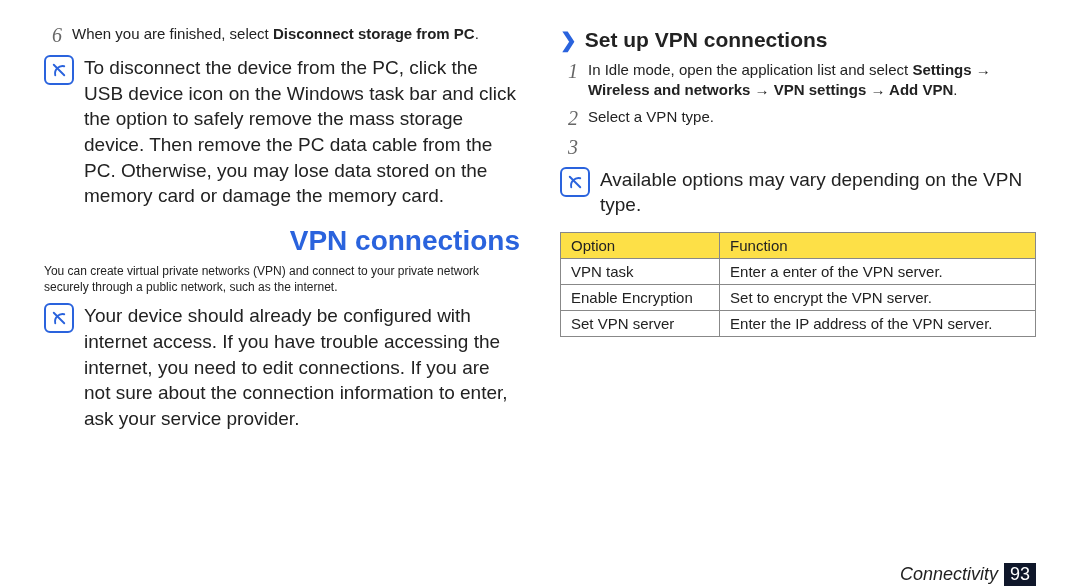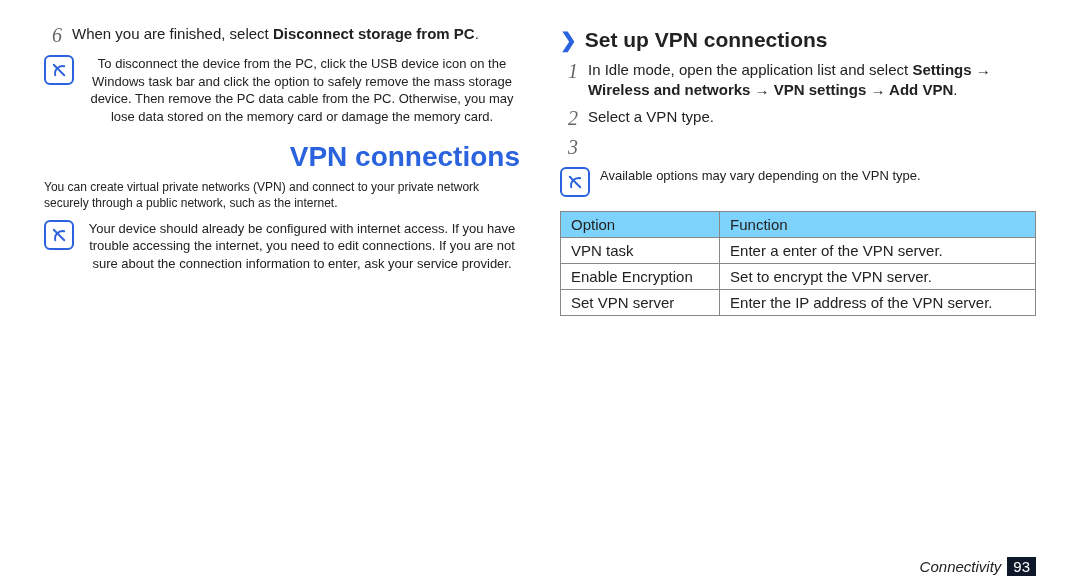--- a/index.html
+++ b/index.html
@@ -6,29 +6,29 @@
   html, body { width: 1080px; height: 586px; background: #fff; font-family: "Segoe UI", "Helvetica Neue", Arial, sans-serif; color: #222; }
   .page { display: flex; gap: 40px; padding: 24px 44px 10px 44px; position: relative; height: 100%; }
   .col { flex: 1 1 0; }
   .step { display: flex; gap: 10px; margin-bottom: 6px; }
   .step-num { font-family: Georgia, "Times New Roman", serif; font-style: italic; font-size: 20px; color: #666; min-width: 18px; text-align: right; line-height: 1.15; }
   .step-body { font-size: 15px; line-height: 1.35; }
   .step-body b { font-weight: 700; }
   .note { display: flex; gap: 10px; margin: 8px 0 14px 0; }
   .note-icon { width: 30px; height: 30px; border: 2px solid #2a63dd; border-radius: 6px; display: flex; align-items: center; justify-content: center; flex: 0 0 30px; }
   .note-icon svg { width: 18px; height: 18px; }
-  .note-body { font-size: 13px; line-height: 1.35; text-align: center; }
+  .note-body { font-size: 19px; line-height: 1.35; }
   h1 { color: #2a63dd; font-size: 28px; font-weight: 700; margin: 16px 0 6px 0; text-align: right; }
   .intro { font-size: 12px; line-height: 1.35; }
   .subhead { display: flex; align-items: center; gap: 8px; font-size: 21px; font-weight: 700; margin: 4px 0 8px 0; }
   .chev { color: #2a63dd; font-size: 20px; line-height: 1; }
   table { border-collapse: collapse; width: 100%; margin-top: 8px; font-size: 15px; }
   th, td { border: 1px solid #888; padding: 4px 10px; text-align: left; vertical-align: middle; font-weight: 400; }
-  thead td { background: #7dd3fc; }
-  .footer { position: absolute; right: 44px; bottom: 10px; font-size: 15px; display: flex; align-items: center; gap: 6px; }
+  thead td { background: #fde047; }
+  .footer { position: absolute; right: 44px; bottom: 0; font-size: 18px; display: flex; align-items: center; gap: 6px; }
   .footer .sec { font-style: italic; }
   .footer .pg { background: #0f172a; color: #fff; padding: 1px 6px; }
 </style>
 </head>
 <body>
 
 <div class="page">
 
   <div class="col">
 

